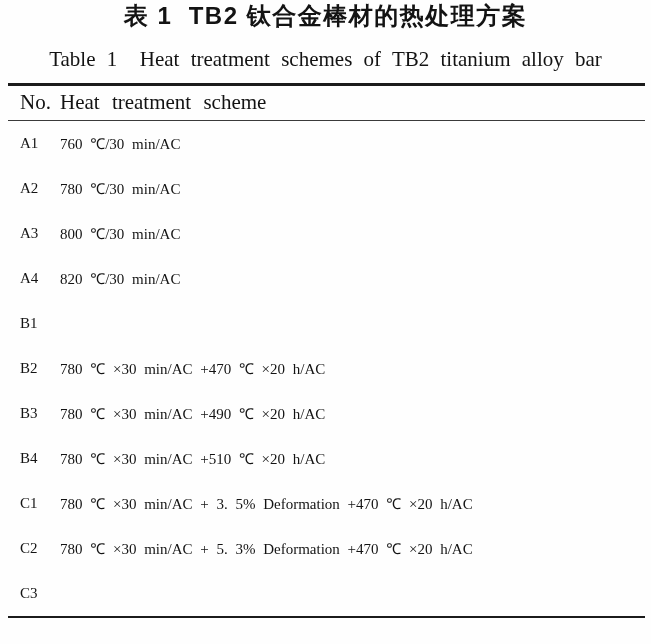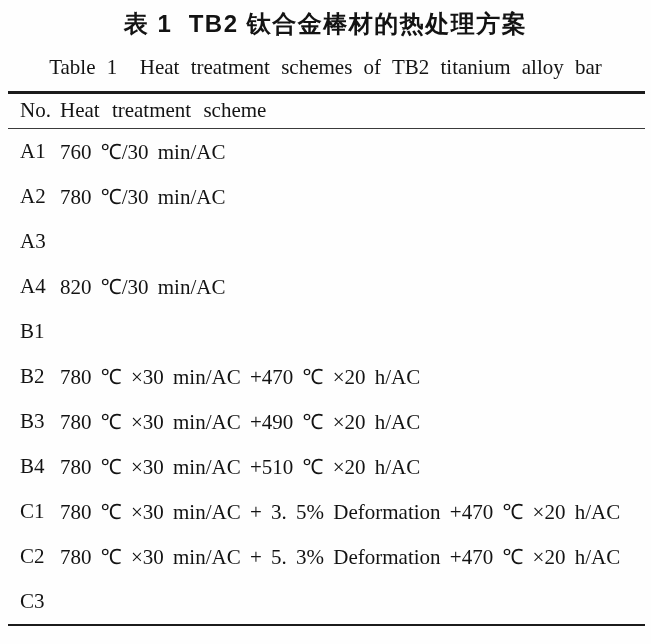--- a/index.html
+++ b/index.html
@@ -14,21 +14,20 @@
     color: #131313;
     overflow: hidden;
   }
   .doc {
     width: 651px;
     height: 644px;
     background: #fefefe;
     box-sizing: border-box;
   }
   .cap-zh {
-    padding-top: 8px;
     text-align: center;
     font-family: "Liberation Sans", sans-serif;
     font-size: 24px;
     font-weight: 700;
     line-height: 32px;
     letter-spacing: 1.5px;
     white-space: pre;
   }
   .cap-en {
     margin-top: 13px;
@@ -56,21 +55,21 @@
     display: flex;
     align-items: center;
     height: 34px;
     font-size: 21px;
     word-spacing: 7px;
   }
   .trow {
     display: flex;
     align-items: center;
     height: 45px;
-    font-size: 21px;
+    font-size: 15px;
     word-spacing: 4px;
   }
   .no-cell {
     width: 52px;
     box-sizing: border-box;
     padding-left: 12px;
     flex: 0 0 auto;
     white-space: nowrap;
   }
   .scheme-cell {
@@ -101,20 +100,21 @@
     <div class="trow">
       <div class="no-cell">A1</div>
       <div class="scheme-cell">760 ℃/30 min/AC</div>
     </div>
     <div class="trow">
       <div class="no-cell">A2</div>
       <div class="scheme-cell">780 ℃/30 min/AC</div>
     </div>
     <div class="trow">
       <div class="no-cell">A3</div>
+      <div class="scheme-cell">800 ℃/30 min/AC</div>
     </div>
     <div class="trow">
       <div class="no-cell">A4</div>
       <div class="scheme-cell">820 ℃/30 min/AC</div>
     </div>
     <div class="trow">
       <div class="no-cell">B1</div>
     </div>
     <div class="trow">
       <div class="no-cell">B2</div>

